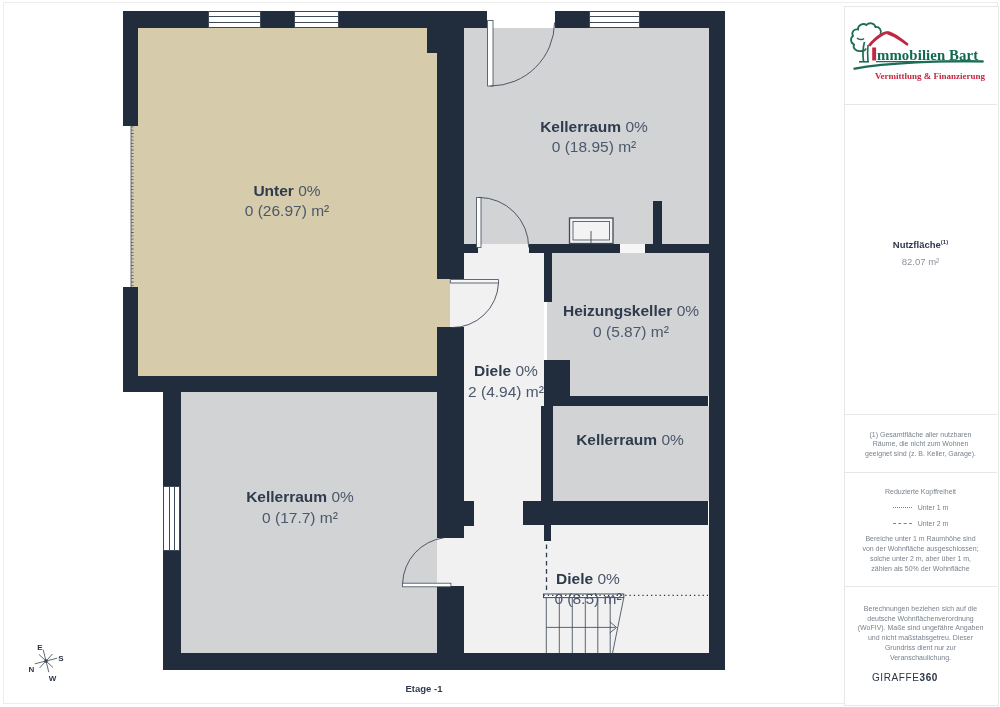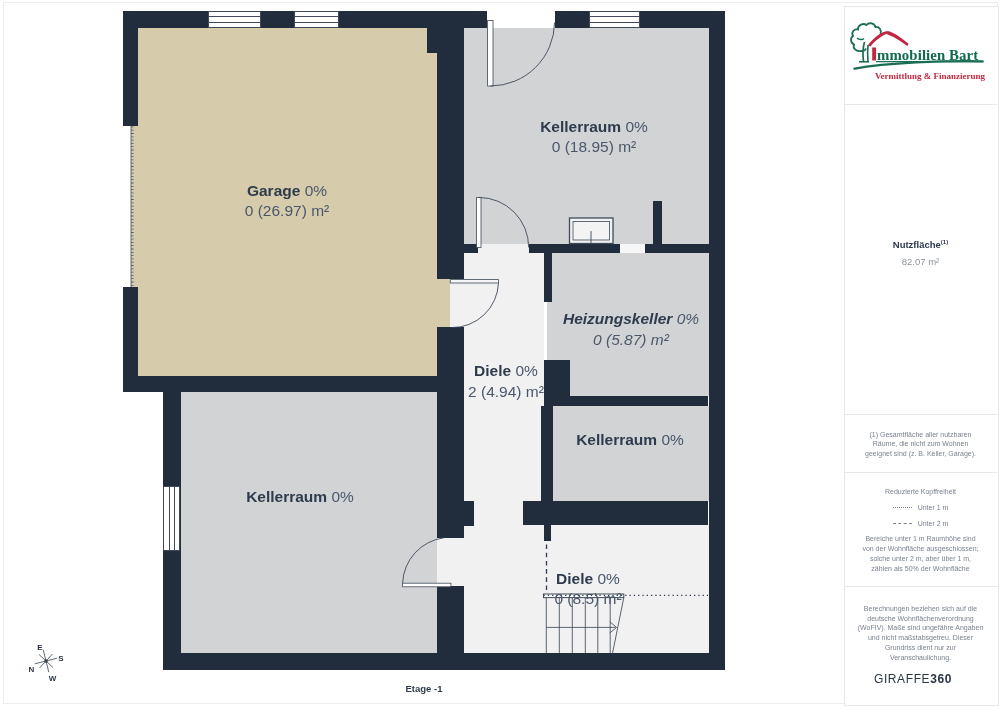--- a/index.html
+++ b/index.html
@@ -161,40 +161,41 @@
 </g>
 <g font-family="Liberation Sans, sans-serif" font-size="8px" font-weight="bold" fill="#2A3543" text-anchor="middle">
 <text x="40" y="650">E</text>
 <text x="61" y="660.5">S</text>
 <text x="31.5" y="671.5">N</text>
 <text x="52.5" y="681">W</text>
 </g>
 </svg>
 
 <div class="rl" style="left:177px;top:180.5px;width:220px;">
-      <div><b>Garage</b> 0%</div>
+      <div><b>Unter</b> 0%</div>
       <div>0 (26.97) m²</div>
     </div>
 
 <div class="rl" style="left:484px;top:116.5px;width:220px;">
       <div><b>Kellerraum</b> 0%</div>
       <div>0 (18.95) m²</div>
     </div>
 
-<div class="rl" style="left:521px;top:309px;width:220px;font-style:italic;">
+<div class="rl" style="left:521px;top:301px;width:220px;">
       <div><b>Heizungskeller</b> 0%</div>
       <div>0 (5.87) m²</div>
     </div>
 
 <div class="rl" style="left:520px;top:430px;width:220px;">
       <div><b>Kellerraum</b> 0%</div>
     </div>
 
 <div class="rl" style="left:190px;top:487px;width:220px;">
       <div><b>Kellerraum</b> 0%</div>
+      <div>0 (17.7) m²</div>
     </div>
 
 <div class="rl" style="left:396px;top:361px;width:220px;">
       <div><b>Diele</b> 0%</div>
       <div>2 (4.94) m²</div>
     </div>
 
 <div class="rl" style="left:478px;top:568.5px;width:220px;">
       <div><b>Diele</b> 0%</div>
       <div>0 (8.5) m²</div>
@@ -239,15 +240,15 @@
 <div class="sb" style="left:844px;top:487.5px;width:153px;font-size:7px;">Reduzierte Kopffreiheit</div>
 
 <div class="sb" style="left:844px;top:503.5px;width:153px;font-size:7px;"><span style="display:inline-block;width:19px;border-top:1px dotted #7A838E;vertical-align:middle;margin-right:6px;"></span>Unter 1 m</div>
 
 <div class="sb" style="left:844px;top:519.5px;width:153px;font-size:7px;"><span style="display:inline-block;width:19px;border-top:1.2px dashed #7A838E;vertical-align:middle;margin-right:6px;"></span>Unter 2 m</div>
 
 <div class="sb" style="left:844px;top:534.3px;width:153px;font-size:7px;line-height:9.9px;">Bereiche unter 1 m Raumhöhe sind<br>von der Wohnfläche ausgeschlossen;<br>solche unter 2 m, aber über 1 m,<br>zählen als 50% der Wohnfläche</div>
 
 <div class="sb" style="left:844px;top:603.6px;width:153px;font-size:7px;line-height:9.9px;">Berechnungen beziehen sich auf die<br>deutsche Wohnflächenverordnung<br>(WoFIV). Maße sind ungefähre Angaben<br>und nicht maßstabsgetreu. Dieser<br>Grundriss dient nur zur<br>Veranschaulichung.</div>
 
-<div class="sb" style="left:844px;top:671.5px;width:122px;font-size:12px;color:#2A3543;letter-spacing:0.6px;padding-left:8px;">GIRAFFE<b>360</b></div>
+<div class="sb" style="left:844px;top:671.5px;width:122px;font-size:10px;color:#2A3543;letter-spacing:0.6px;">GIRAFFE<b>360</b></div>
 
 </div>
 
 </body></html>

